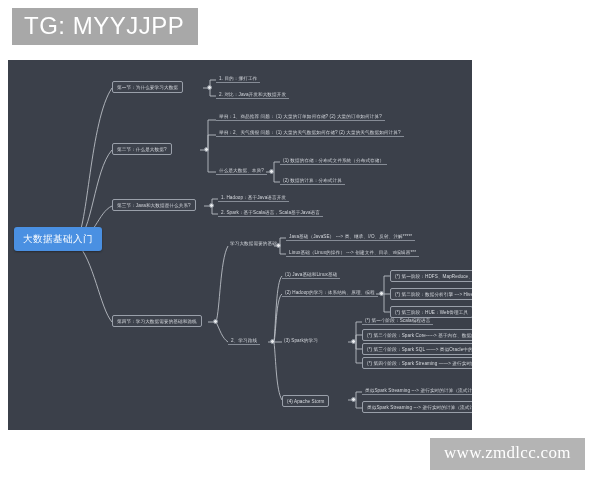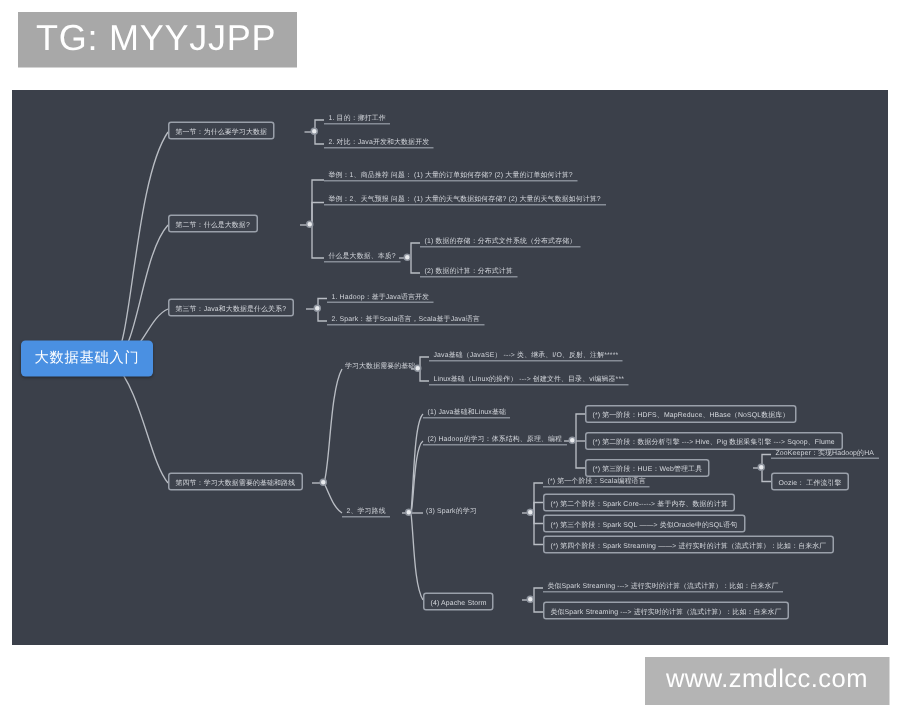--- a/index.html
+++ b/index.html
@@ -14,24 +14,25 @@
     font-size:24px;letter-spacing:.5px;
     padding:5px 14px 7px 12px;
     line-height:1.05;
   }
   .watermark-bottom{
     position:absolute;left:430px;top:438px;
     background:#b4b4b4;color:#ffffff;
     font-size:17px;letter-spacing:.3px;
     padding:6px 14px 8px 14px;
     line-height:1.05;
+    font-family:Liberation Serif, serif;
   }
   .canvas{
     position:absolute;left:8px;top:60px;
-    width:584px;height:370px;
+    width:464px;height:370px;
     background:#3b404a;
     overflow:hidden;
   }
   svg.links{position:absolute;left:0;top:0;width:584px;height:370px;}
   .node{
     position:absolute;
     box-sizing:border-box;
     white-space:nowrap;
     line-height:1.1;
   }

